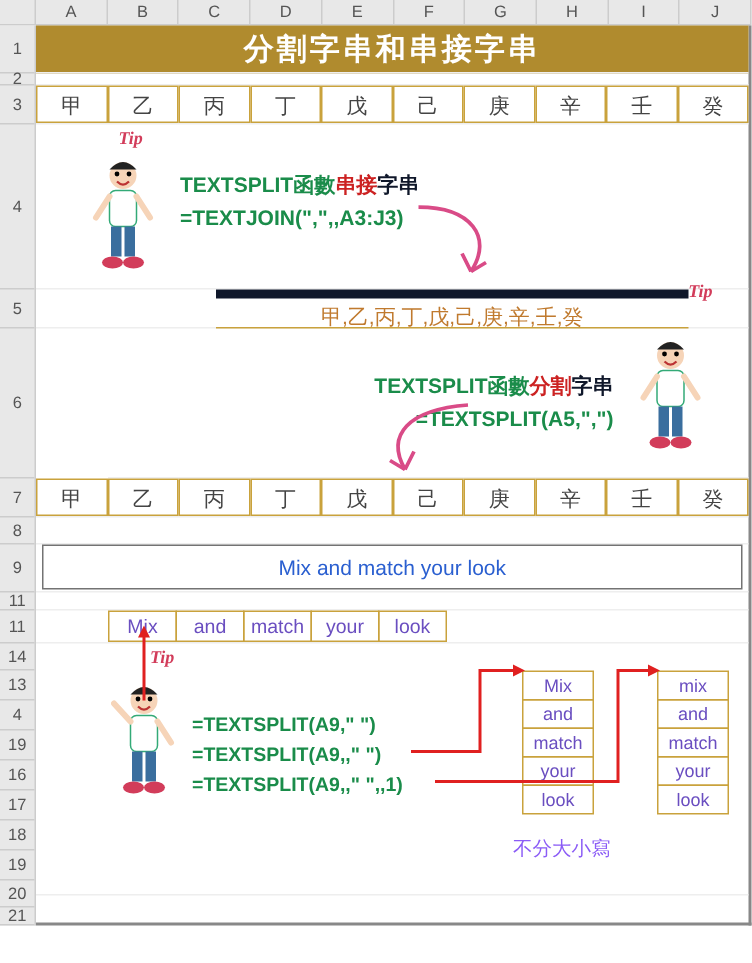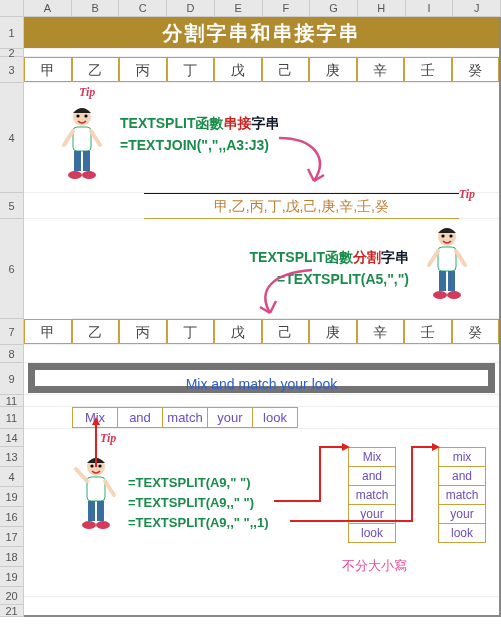--- a/index.html
+++ b/index.html
@@ -88,33 +88,33 @@
     width: 44px;
   }
   .char svg { display: block; }
   .fn-line { position: absolute; font-size: 14px; font-weight: bold; }
   .fn-green { color: #1a8c4a; }
   .fn-red { color: #c22; }
   .fn-black { color: #0f172a; }
   .arrow-pink { stroke: #d94b87; fill: none; stroke-width: 2.5; }
   .joined {
     height: 26px;
-    border-top: 1px solid #0f172a;
+    border-top: 6px solid #0f172a;
     border-bottom: 1px solid #c9a23c;
     text-align: center;
     line-height: 24px;
     color: #c07a2e;
     font-size: 14px;
     margin: 0 40px 0 120px;
   }
   .row6 { height: 100px; position: relative; margin-left: 48px; }
   .row8 { height: 18px; }
   .row9box {
     margin: 0 4px;
-    border: 7px solid #737373;
+    border: 1px solid #737373;
     height: 30px;
     text-align: center;
     line-height: 28px;
     color: #2a5fd0;
     font-size: 14px;
   }
   .row10 { height: 12px; }
   .word-row {
     display: flex;
     height: 22px;
@@ -150,21 +150,21 @@
     height: 20px;
     line-height: 18px;
     color: #6a4ec0;
     font-size: 12px;
     margin-bottom: -1px;
   }
   .red-arrow { stroke: #e02020; fill: none; stroke-width: 2; }
   .red-tip { fill: #e02020; }
   .note {
     position: absolute;
-    color: #ec4899;
+    color: #8b5cf6;
     font-size: 13px;
   }
 </style>
 </head>
 <body>
 
 <div class="grid">
 
   <div class="col-headers">
     <div class="rowhead-spacer"></div>

